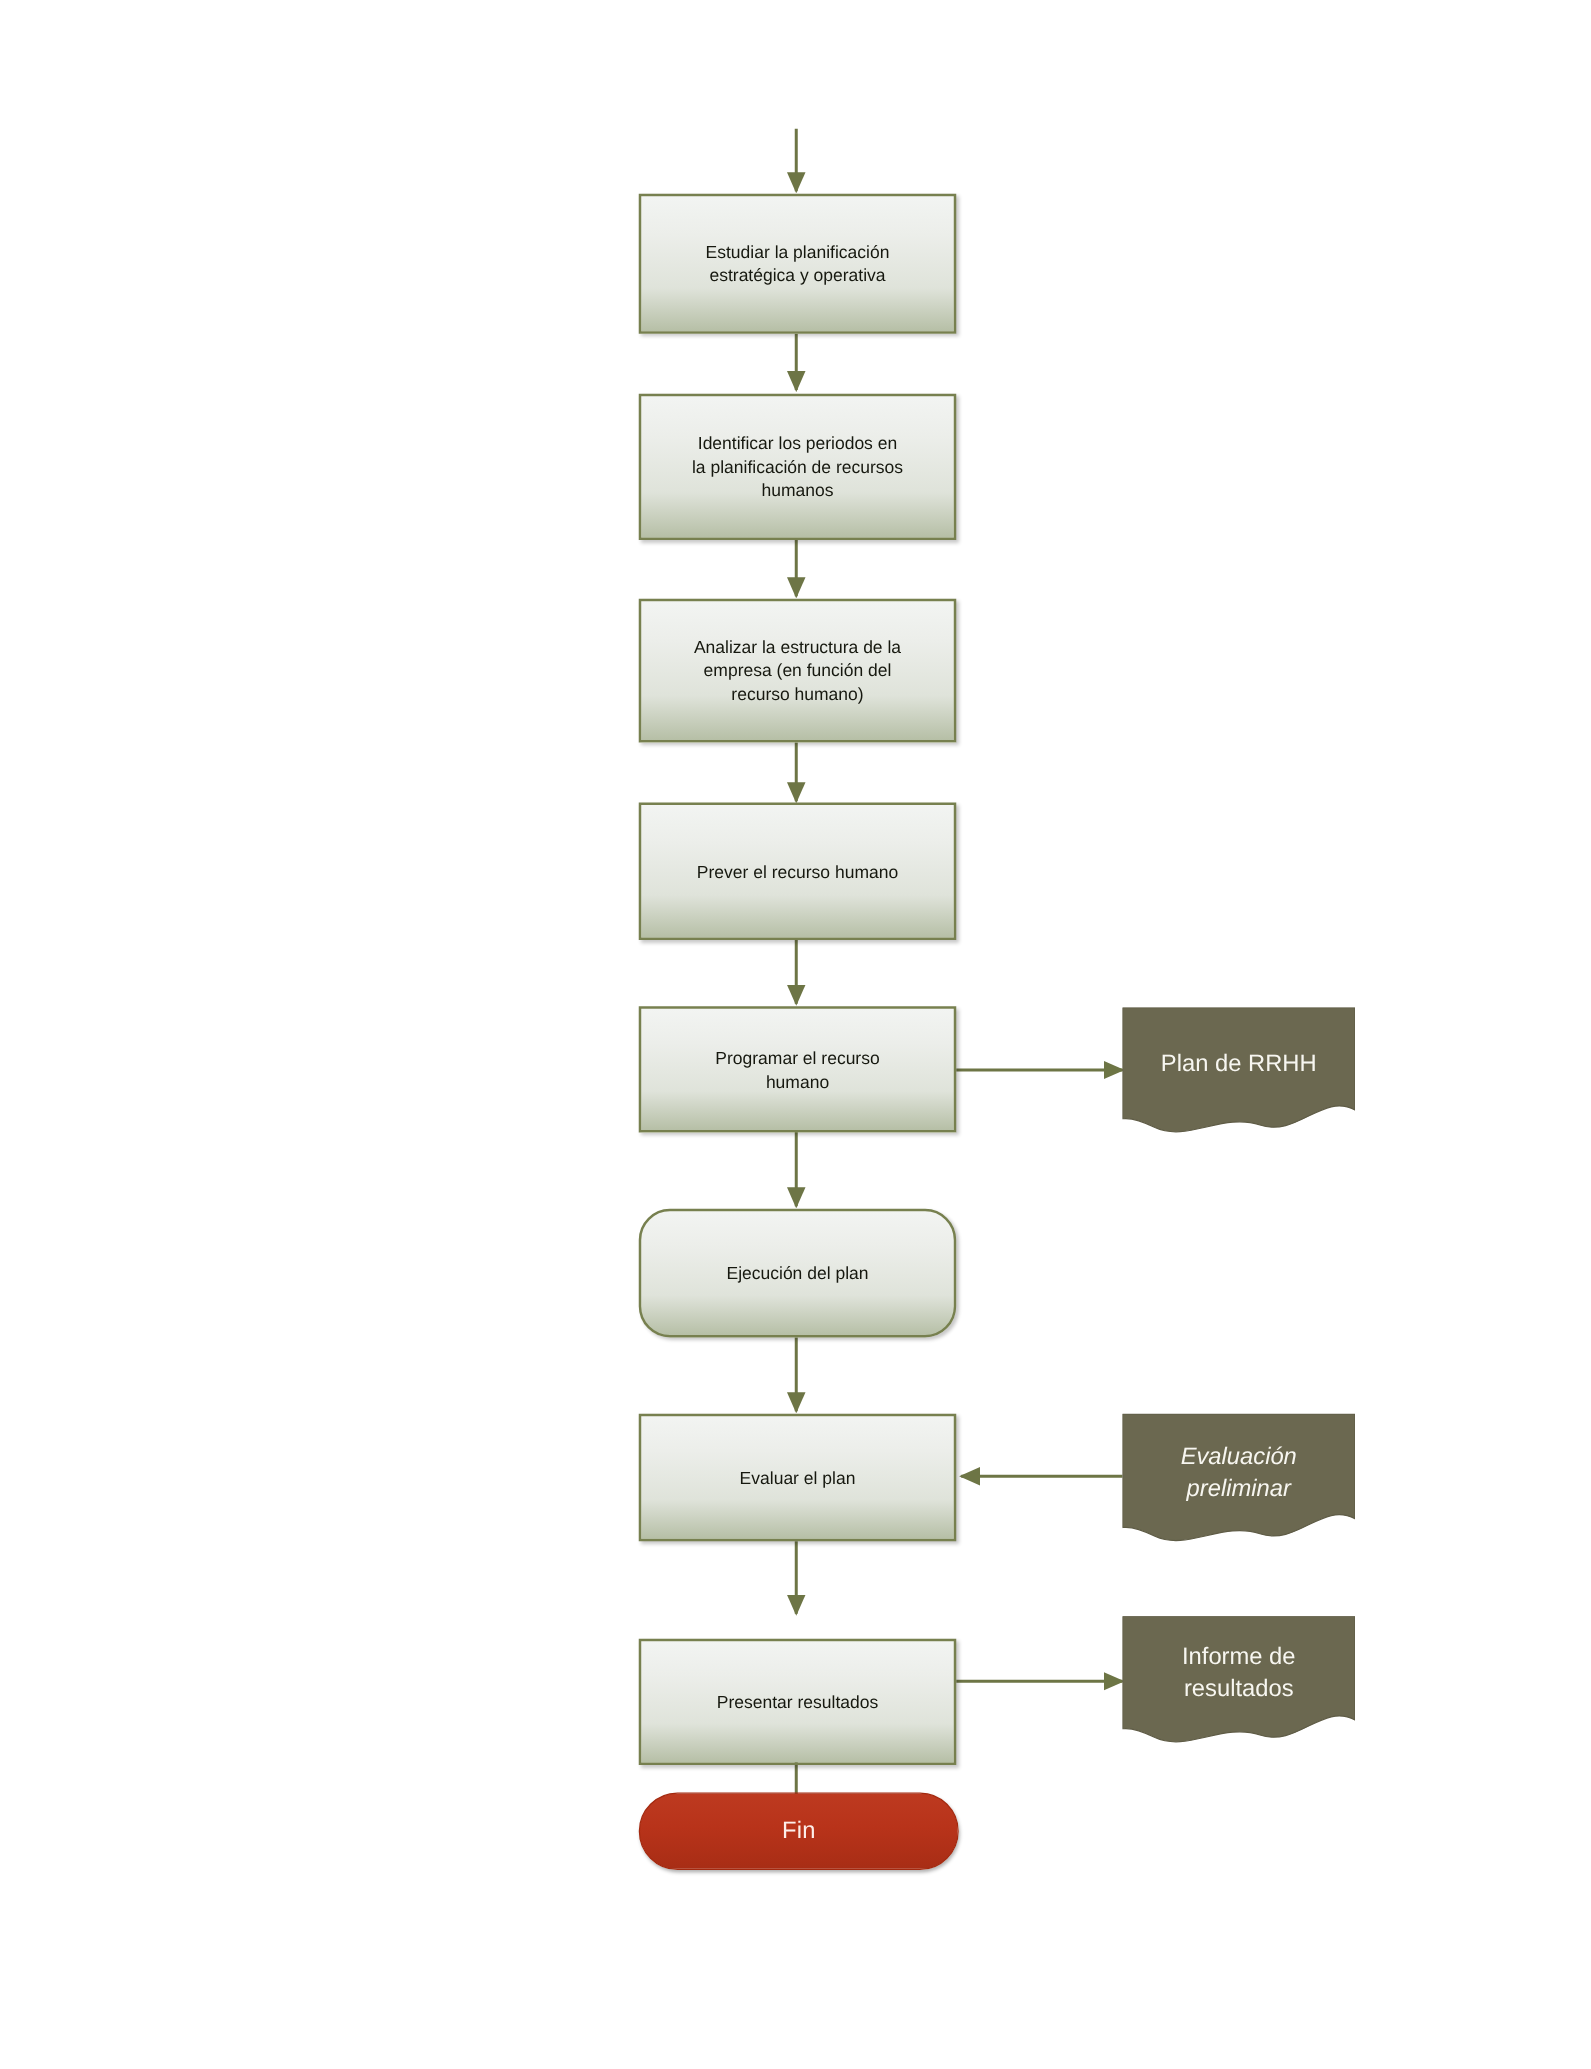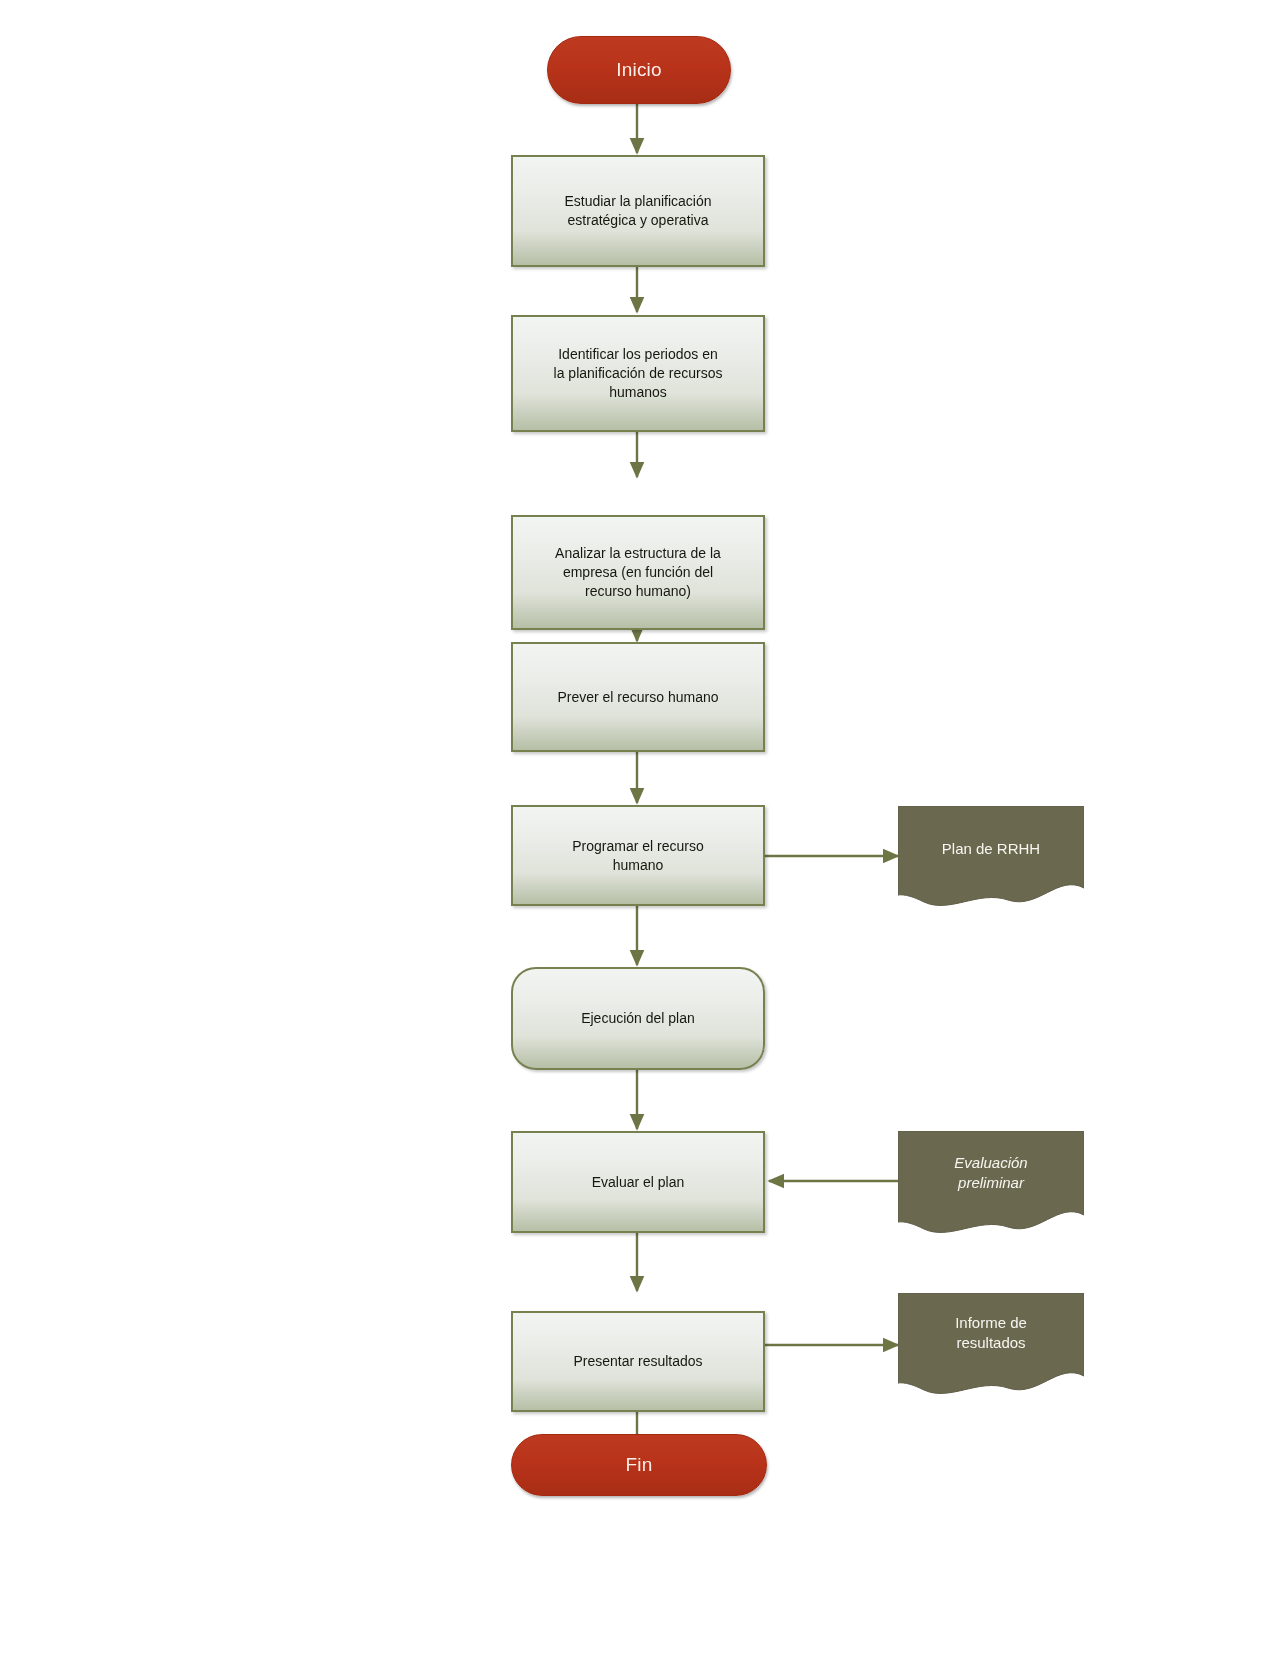--- a/index.html
+++ b/index.html
@@ -66,21 +66,21 @@
   .doc {
     position: absolute;
   }
   .doc svg { position: absolute; left: 0; top: 0; }
   .doc .doclabel {
     position: absolute;
     left: 0;
     width: 100%;
     text-align: center;
     color: #f7f6f0;
-    font-size: 15px;
+    font-size: 19px;
     line-height: 1.35;
     white-space: pre-line;
   }
 </style>
 </head>
 <body>
 
 <div id="canvas">
 
   <svg class="wires" viewBox="0 0 1273 1655" width="1273" height="1655">
@@ -110,36 +110,33 @@
       <line x1="637" y1="1394" x2="637" y2="1473"></line>
 
       <line x1="765" y1="856" x2="898" y2="856"></line>
 
       <line x1="765" y1="1345" x2="898" y2="1345"></line>
 
       <line x1="898" y1="1181" x2="769" y2="1181"></line>
     </g>
   </svg>
 
-  <div class="terminator" style="left:547px; top:36px; width:182px; height:66px;">
-    <span>Inicio</span>
-  </div>
 
   <div class="process" style="left:511px; top:155px; width:254px; height:112px;">
     <span>Estudiar la planificación
 estratégica y operativa</span>
   </div>
 
   <div class="process" style="left:511px; top:315px; width:254px; height:117px;">
     <span>Identificar los periodos en
 la planificación de recursos
 humanos</span>
   </div>
 
-  <div class="process" style="left:511px; top:479px; width:254px; height:115px;margin-top:36px;">
+  <div class="process" style="left:511px; top:479px; width:254px; height:115px;">
     <span>Analizar la estructura de la
 empresa (en función del
 recurso humano)</span>
   </div>
 
   <div class="process" style="left:511px; top:642px; width:254px; height:110px;">
     <span>Prever el recurso humano</span>
   </div>
 
   <div class="process" style="left:511px; top:805px; width:254px; height:101px;">

